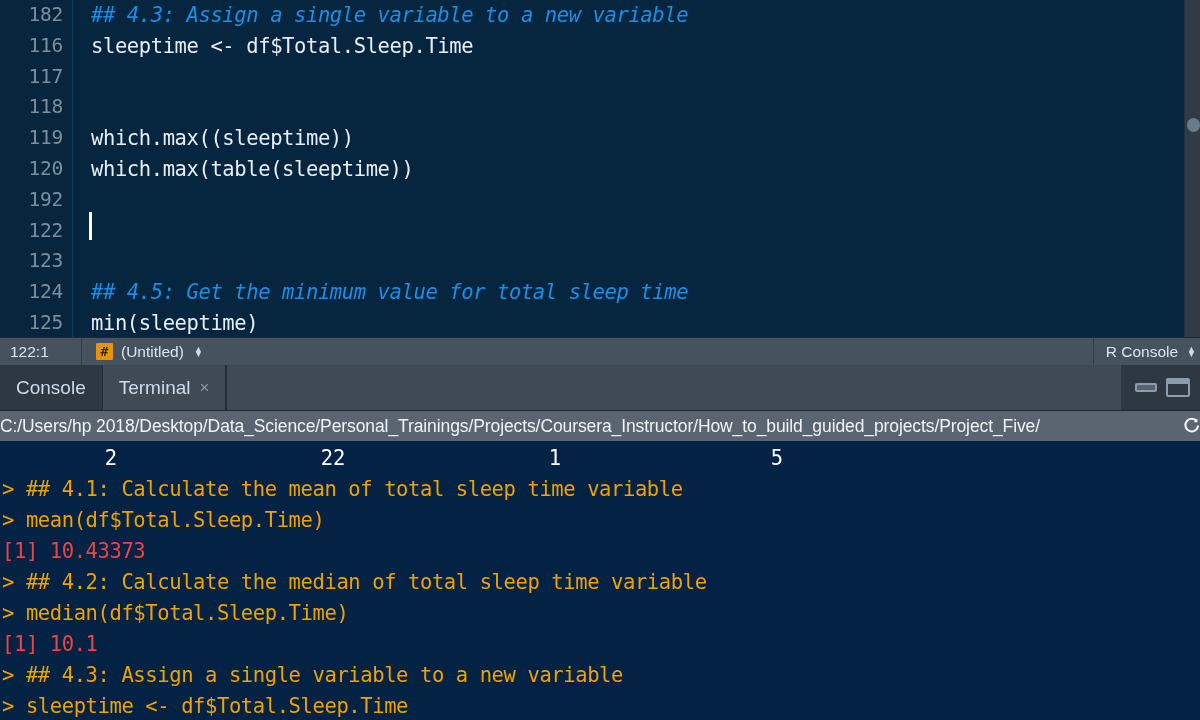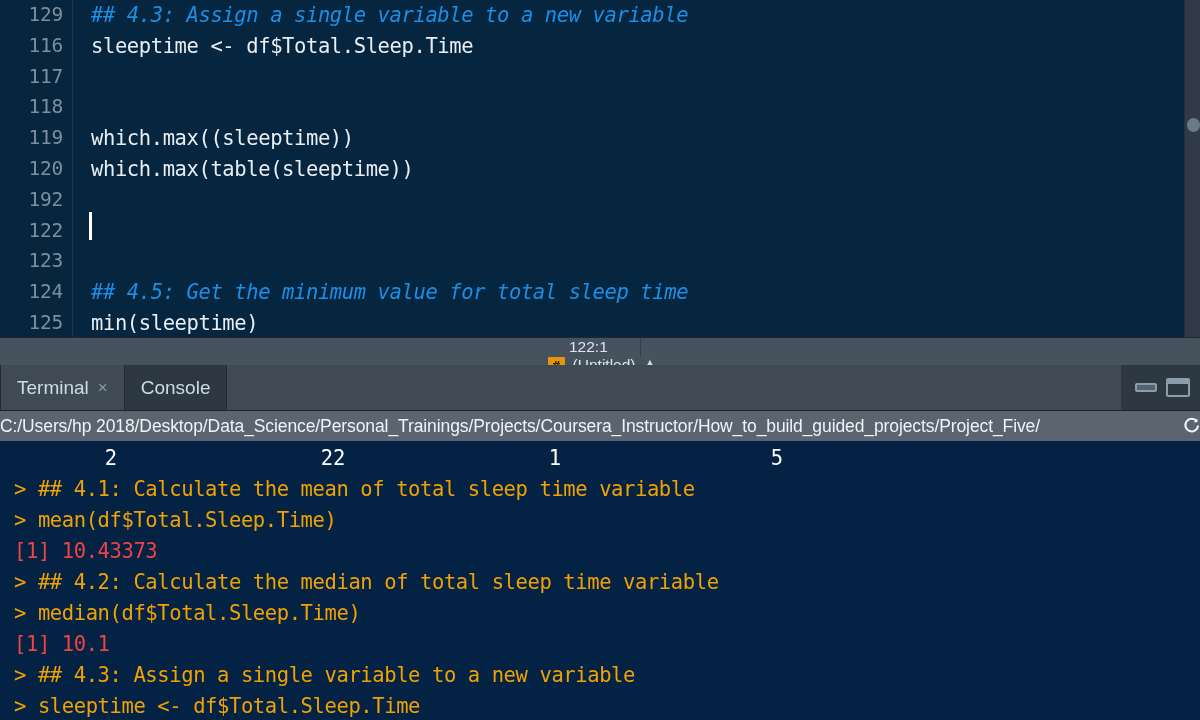--- a/index.html
+++ b/index.html
@@ -109,21 +109,20 @@
   .editor-status {
     display: flex;
     align-items: center;
     height: 29px;
     background: #46525e;
     border-top: 1px solid #1d2830;
     border-bottom: 1px solid #24303a;
     font-family: "Liberation Sans", sans-serif;
     font-size: 15.5px;
     color: #dbe6ef;
-    flex-direction: column;
   }
 
   .status-cell {
     display: flex;
     align-items: center;
     height: 100%;
     padding: 0 12px;
   }
   .status-cursor-pos {
     width: 82px;
@@ -256,21 +255,21 @@
     overflow: hidden;
     padding-top: 2px;
   }
 
   .console-line {
     height: 31px;
     line-height: 31px;
     white-space: pre;
     font-size: 20.5px;
     letter-spacing: -0.4px;
-    padding-left: 14px;
+    padding-left: 2px;
   }
   .c-input  { color: #f0a202; }
   .c-output { color: #ef4444; }
 
   .table-row {
     display: flex;
     height: 31px;
     line-height: 31px;
     font-size: 20.5px;
     color: #ffffff;
@@ -281,21 +280,21 @@
   }
 </style>
 </head>
 <body>
 
 <div id="app">
 
   <div class="editor-pane">
     <div class="editor-gutter"></div>
     <div class="code-lines" id="code-lines">
-        <div class="code-line"><span class="ln">129</span><span class="code-text tok-comment">## 4.3: Assign a single variable to a new variable</span></div>
+        <div class="code-line"><span class="ln">182</span><span class="code-text tok-comment">## 4.3: Assign a single variable to a new variable</span></div>
         <div class="code-line"><span class="ln">116</span><span class="code-text tok-code">sleeptime &lt;- df$Total.Sleep.Time</span></div>
         <div class="code-line"><span class="ln">117</span><span class="code-text tok-code"></span></div>
         <div class="code-line"><span class="ln">118</span></div>
         <div class="code-line"><span class="ln">119</span><span class="code-text tok-code">which.max((sleeptime))</span></div>
         <div class="code-line"><span class="ln">120</span><span class="code-text tok-code">which.max(table(sleeptime))</span></div>
         <div class="code-line"><span class="ln">192</span><span class="code-text tok-code"></span></div>
         <div class="code-line"><span class="ln">122</span></div>
         <div class="code-line"><span class="ln">123</span><span class="code-text tok-code"></span></div>
         <div class="code-line"><span class="ln">124</span><span class="code-text tok-comment">## 4.5: Get the minimum value for total sleep time</span></div>
         <div class="code-line"><span class="ln">125</span><span class="code-text tok-code">min(sleeptime)</span></div>
@@ -316,26 +315,26 @@
       <span class="updown">▲<br>▼</span>
     </div>
 
     <div class="status-cell status-filetype">
       <span>R Console</span>
       <span class="updown">▲<br>▼</span>
     </div>
   </div>
 
   <div class="tabstrip">
+    <div class="tab active">
+      <span>Console</span>
+    </div>
     <div class="tab inactive">
       <span>Terminal</span>
       <span class="tab-close">×</span>
-    </div>
-    <div class="tab active">
-      <span>Console</span>
     </div>
     <div class="tabstrip-filler"></div>
     <div class="pane-controls">
       <div class="ctl-min"></div>
       <div class="ctl-max"></div>
     </div>
   </div>
 
   <div class="path-bar">
     <span class="path-text">C:/Users/hp 2018/Desktop/Data_Science/Personal_Trainings/Projects/Coursera_Instructor/How_to_build_guided_projects/Project_Five/</span>

